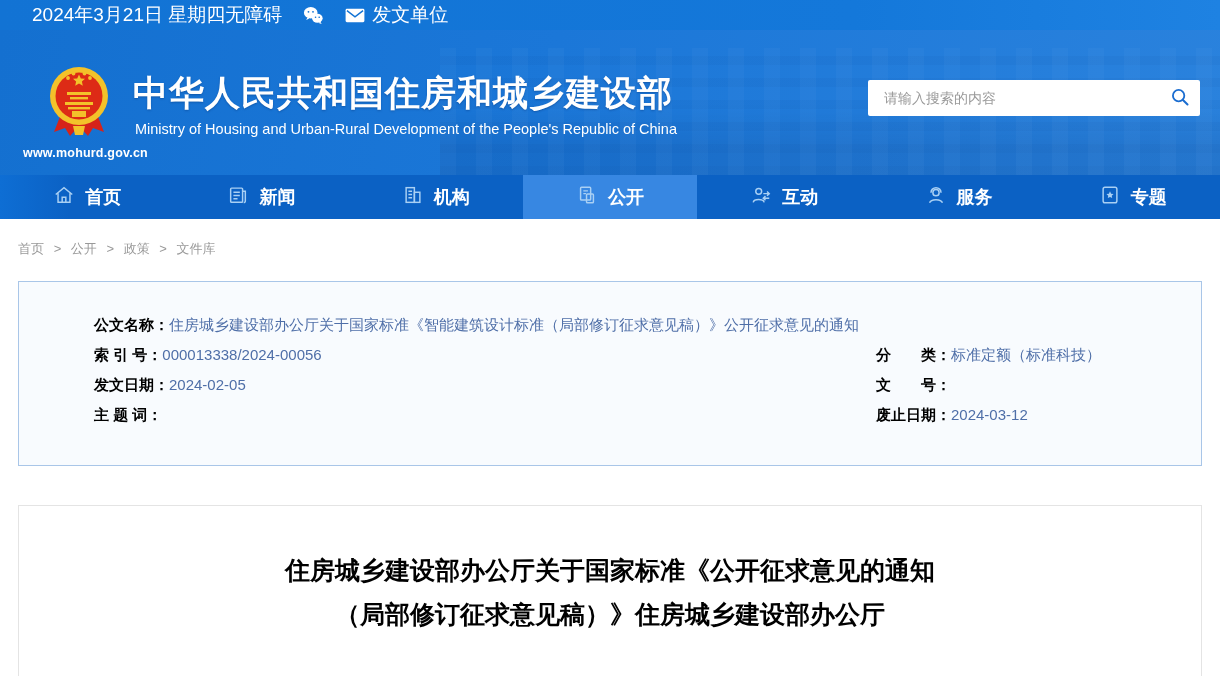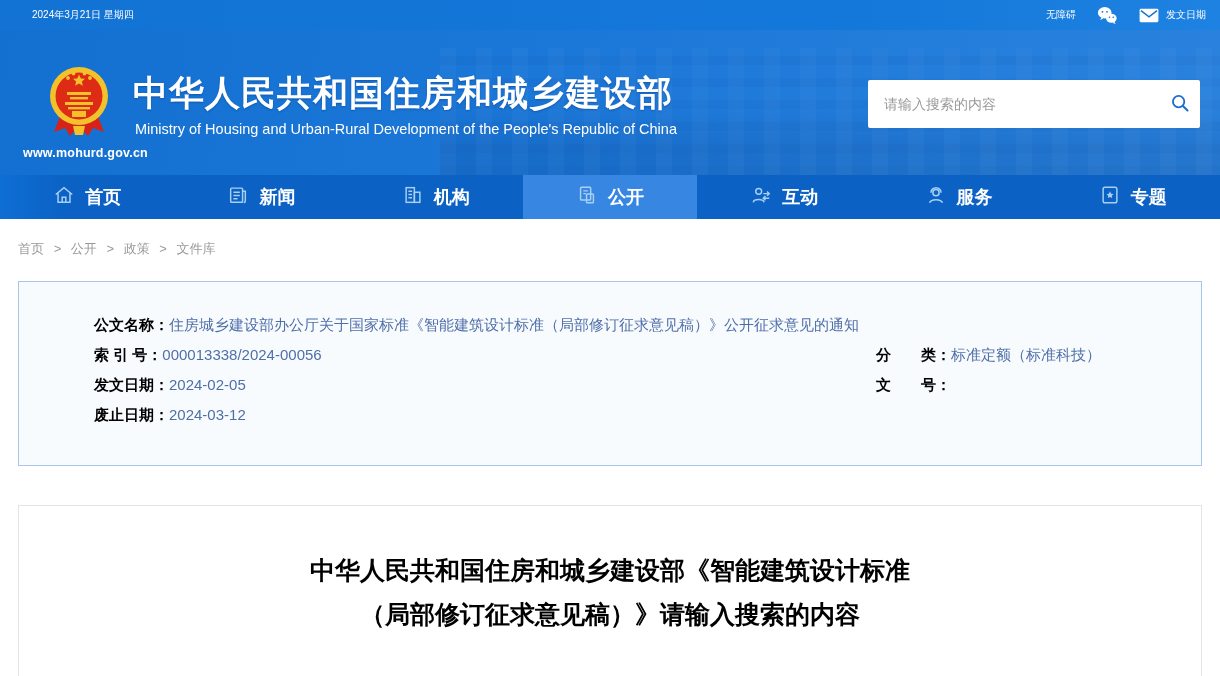--- a/index.html
+++ b/index.html
@@ -1,40 +1,40 @@
 <!DOCTYPE html>
 <html><head>
 <meta charset="utf-8">
 <style>
   * { margin:0; padding:0; box-sizing:border-box; }
   html,body { width:1220px; height:676px; overflow:hidden; background:#fff;
     font-family:"Liberation Sans","DejaVu Sans",sans-serif; }
 
   
   .topbar { height:30px; background:linear-gradient(90deg,#1273d4 0%,#1478da 70%,#1e82e2 100%);
-    display:flex; align-items:center; justify-content:space-between;
-    padding:0 14px 0 32px; color:#fff; font-size:10px; }
+    display:flex; align-items:center; 
+    padding:0 14px 0 32px; color:#fff; font-size:19px; }
   .topbar-right { display:flex; align-items:center; gap:20px; }
   .topbar-right a { color:#fff; text-decoration:none; display:flex; align-items:center; gap:6px; cursor:pointer; }
   .tb-icon { display:inline-flex; }
 
   
   .header { height:145px; position:relative;
     background:linear-gradient(100deg,#1470d0 0%,#1b77d8 45%,#2a82dd 100%); overflow:hidden; }
   .bldg { position:absolute; right:0; top:18px; width:780px; height:127px; opacity:.45; pointer-events:none;
     background-image:
       repeating-linear-gradient(90deg, rgba(255,255,255,.06) 0 16px, rgba(255,255,255,0) 16px 36px),
       repeating-linear-gradient(0deg, rgba(4,44,112,.10) 0 9px, rgba(4,44,112,0) 9px 22px),
       linear-gradient(0deg, rgba(5,45,110,.30) 0 26px, rgba(5,45,110,0) 70px); }
   .emblem { position:absolute; left:47px; top:34px; }
   .site-url { position:absolute; left:23px; top:116px; color:#fff; font-weight:bold; font-size:12.5px; letter-spacing:.2px; }
   .title-cn { position:absolute; left:133px; top:40px; color:#fff; font-weight:bold; font-size:35px; letter-spacing:1px;
     text-shadow:0 1px 2px rgba(0,40,100,.35); white-space:nowrap; }
   .title-en { position:absolute; left:135px; top:91px; color:#fff; font-size:14.5px; white-space:nowrap;text-align:right; }
-  .searchbox { position:absolute; right:20px; top:50px; width:332px; height:48px; background:#fff;
+  .searchbox { position:absolute; right:20px; top:50px; width:332px; height:36px; background:#fff;
     display:flex; align-items:center; border-radius:2px; }
   .searchbox input { flex:1; border:none; outline:none; height:100%; padding:0 8px 0 16px;
     font-size:14px; color:#333; font-family:inherit; background:transparent; }
   .searchbox input::placeholder { color:#9a9a9a; }
   .search-btn { width:40px; height:36px; display:flex; align-items:center; justify-content:center;
     background:none; border:none; cursor:pointer; }
 
   
   .nav { height:44px; background:linear-gradient(90deg,#0e6ed4 0,#0b61c4 70px,#0b61c4 100%);
     display:grid; grid-template-columns:repeat(7,1fr); }
@@ -82,21 +82,21 @@
           <circle cx="18.8" cy="13.5" r=".9" fill="#1273d4"></circle>
       </svg>
     </a>
     <a>
       <span class="tb-icon">
         <svg width="22" height="17" viewBox="0 0 24 19">
           <rect x="1.5" y="2" width="21" height="15" rx="1.5" fill="#fff"></rect>
           <path d="M3 4l9 7 9-7" stroke="#1273d4" stroke-width="1.6" fill="none"></path>
         </svg>
       </span>
-      <span>发文日期</span>
+      <span>发文单位</span>
     </a>
   </div>
 </div>
 
 <div class="header">
   <div class="bldg"></div>
 
   <div class="emblem">
     <svg width="64" height="78" viewBox="0 0 64 78">
       <path d="M14 50l-7 18 11-4 5 8 9-10 9 10 5-8 11 4-7-18z" fill="#d6231a"></path>
@@ -219,25 +219,29 @@
     </div>
     <div class="info-row">
       <span class="lbl">发文日期：</span>
       <span class="val">2024-02-05</span>
     </div>
     <div class="info-row">
       <span class="lbl">文　　号：</span>
       <span class="val"></span>
     </div>
     <div class="info-row">
+      <span class="lbl">主 题 词：</span>
+      <span class="val"></span>
+    </div>
+    <div class="info-row">
       <span class="lbl">废止日期：</span>
       <span class="val">2024-03-12</span>
     </div>
   </div>
 </div>
 
 <div class="article">
   <div class="article-title">
-    <div>中华人民共和国住房和城乡建设部《智能建筑设计标准</div>
-    <div>（局部修订征求意见稿）》请输入搜索的内容</div>
+    <div>住房城乡建设部办公厅关于国家标准《公开征求意见的通知</div>
+    <div>（局部修订征求意见稿）》住房城乡建设部办公厅</div>
   </div>
 
 </div>
 
 </body></html>

